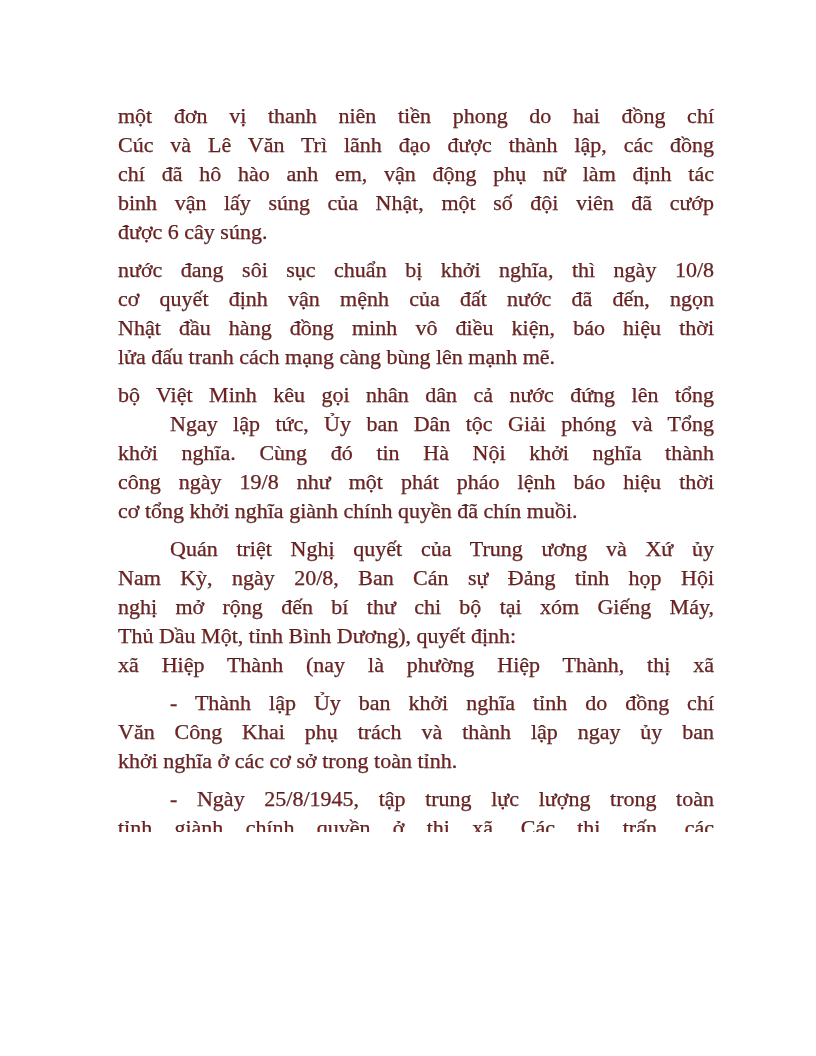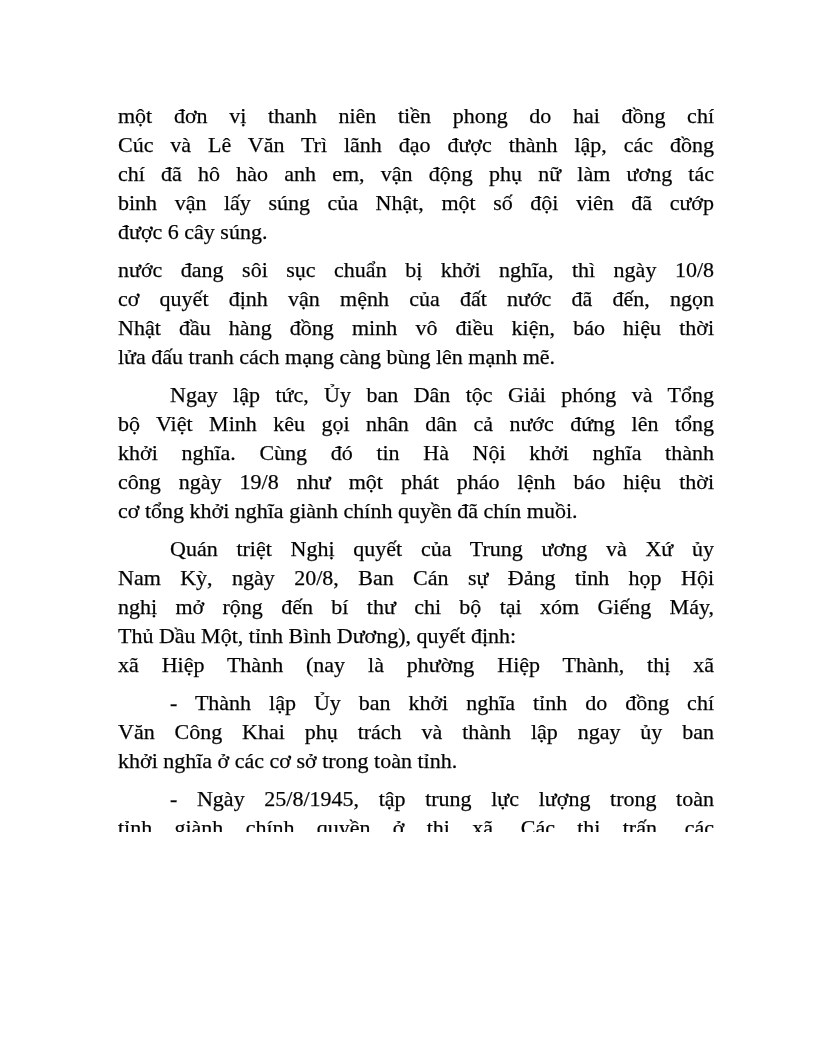--- a/index.html
+++ b/index.html
@@ -7,21 +7,21 @@
     padding: 0;
     background: #ffffff;
   }
   .page {
     position: relative;
     width: 816px;
     height: 832px;
     background: #ffffff;
     overflow: hidden;
     font-family: "Liberation Serif", "DejaVu Serif", serif;
-    color: #000000;
+    color: #7f1d1d;
   }
   .text-block {
     position: absolute;
     left: 118px;
     top: 101px;
     width: 596px;
     font-size: 22px;
     line-height: 29px;
     -webkit-text-stroke: 0.25px #151515;
   }
@@ -64,35 +64,35 @@
 </style>
 </head>
 <body>
 
 <div class="page">
   <main class="text-block">
 
     <p class="para">
       <span class="line">một đơn vị thanh niên tiền phong do hai đồng chí</span>
       <span class="line">Cúc và Lê Văn Trì lãnh đạo được thành lập, các đồng</span>
-      <span class="line">chí đã hô hào anh em, vận động phụ nữ làm ương tác</span>
+      <span class="line">chí đã hô hào anh em, vận động phụ nữ làm định tác</span>
       <span class="line">binh vận lấy súng của Nhật, một số đội viên đã cướp</span>
       <span class="line last">được 6 cây súng.</span>
     </p>
 
     <p class="para">
       <span class="line">nước đang sôi sục chuẩn bị khởi nghĩa, thì ngày 10/8</span>
       <span class="line">cơ quyết định vận mệnh của đất nước đã đến, ngọn</span>
       <span class="line">Nhật đầu hàng đồng minh vô điều kiện, báo hiệu thời</span>
       <span class="line last">lửa đấu tranh cách mạng càng bùng lên mạnh mẽ.</span>
     </p>
 
     <p class="para">
+      <span class="line">bộ Việt Minh kêu gọi nhân dân cả nước đứng lên tổng</span>
       <span class="line ind">Ngay lập tức, Ủy ban Dân tộc Giải phóng và Tổng</span>
-      <span class="line">bộ Việt Minh kêu gọi nhân dân cả nước đứng lên tổng</span>
       <span class="line">khởi nghĩa. Cùng đó tin Hà Nội khởi nghĩa thành</span>
       <span class="line">công ngày 19/8 như một phát pháo lệnh báo hiệu thời</span>
       <span class="line last">cơ tổng khởi nghĩa giành chính quyền đã chín muồi.</span>
     </p>
 
     <p class="para">
       <span class="line ind">Quán triệt Nghị quyết của Trung ương và Xứ ủy</span>
       <span class="line">Nam Kỳ, ngày 20/8, Ban Cán sự Đảng tỉnh họp Hội</span>
       <span class="line">nghị mở rộng đến bí thư chi bộ tại xóm Giếng Máy,</span>
       <span class="line last">Thủ Dầu Một, tỉnh Bình Dương), quyết định:</span>

